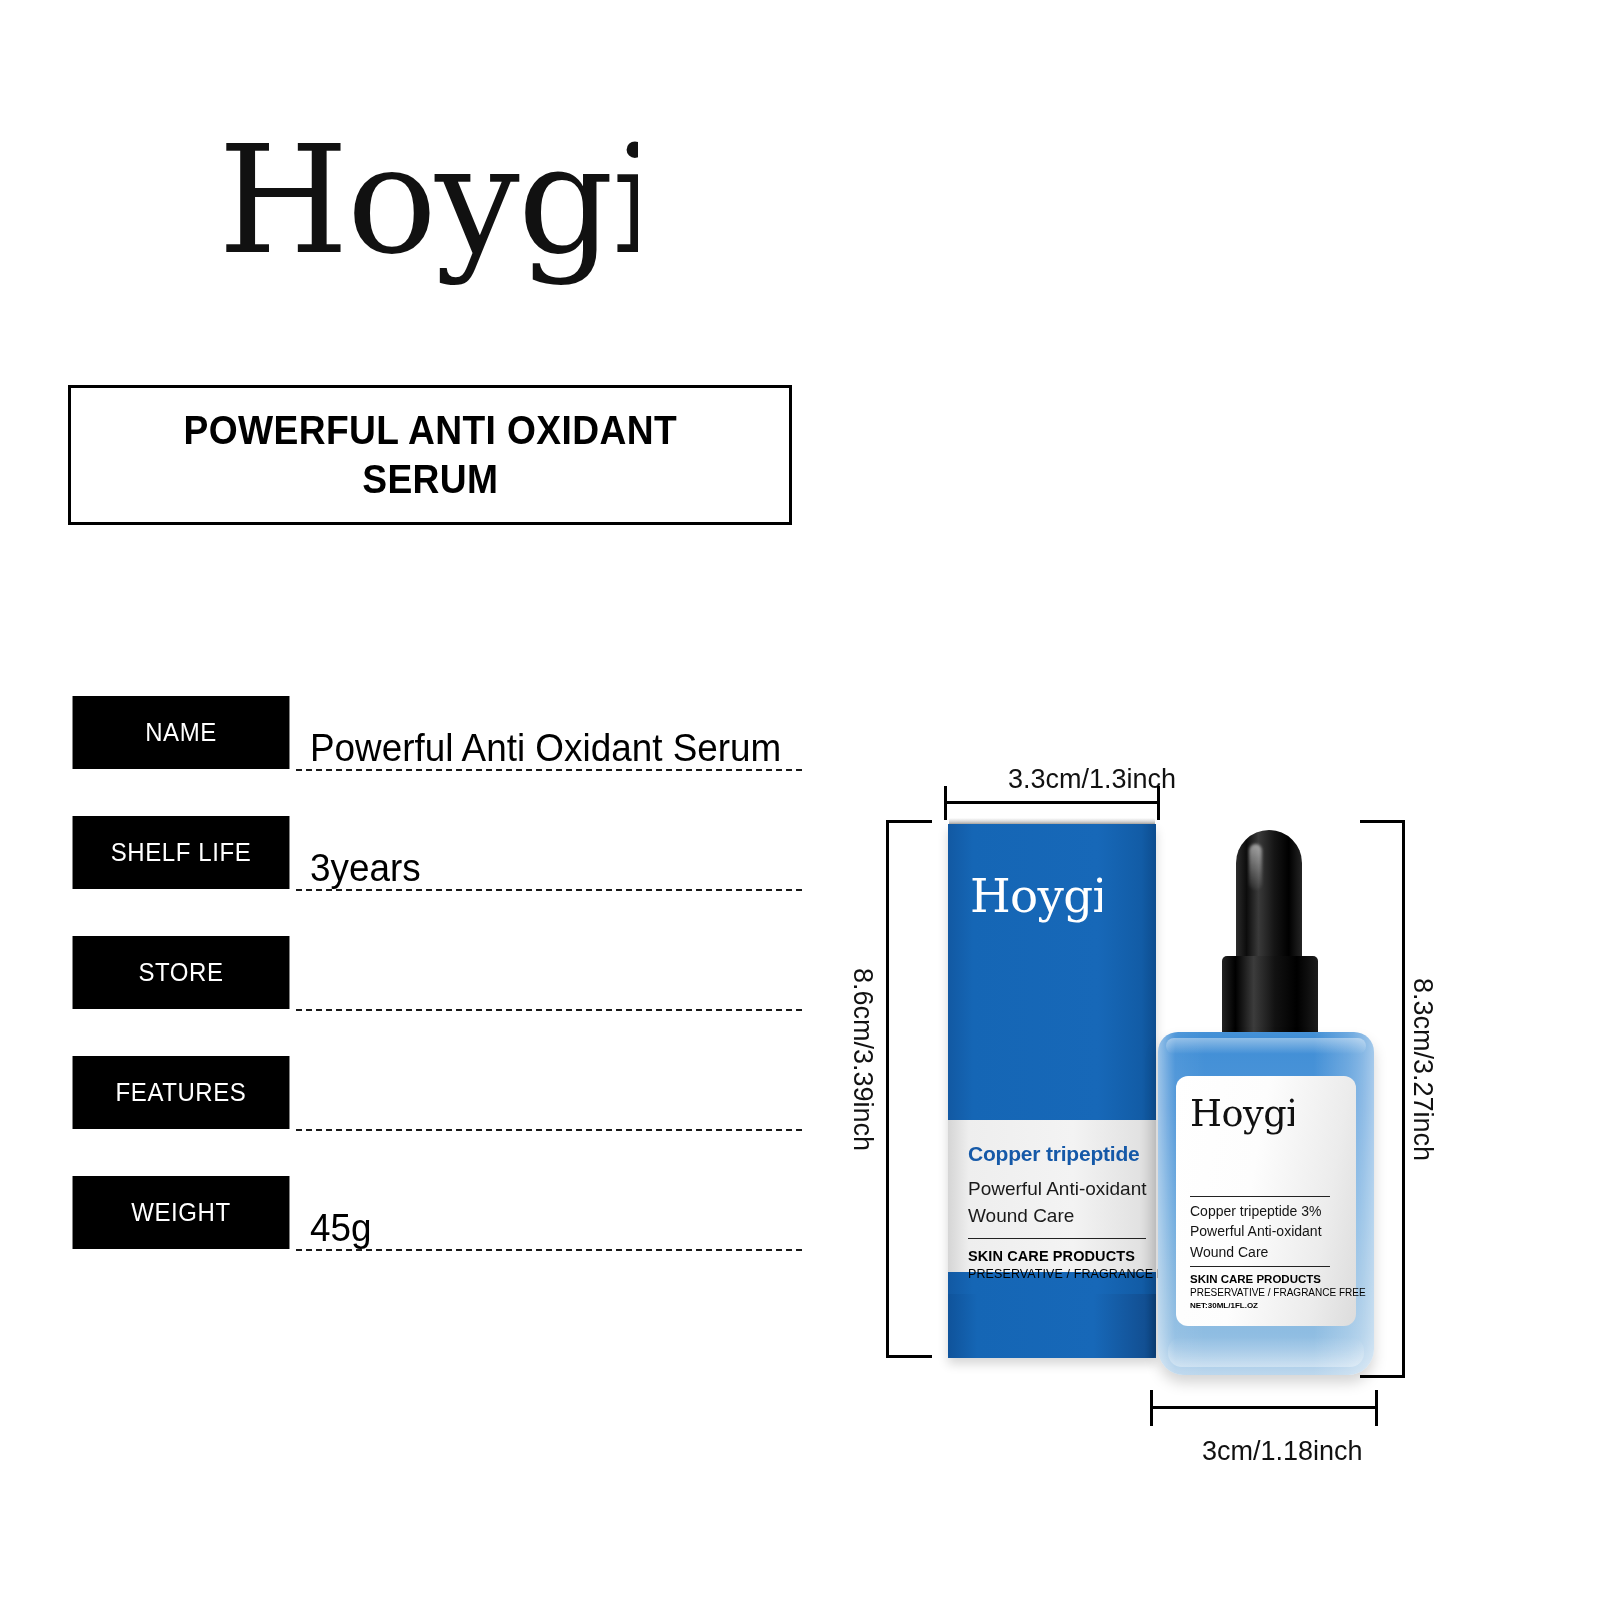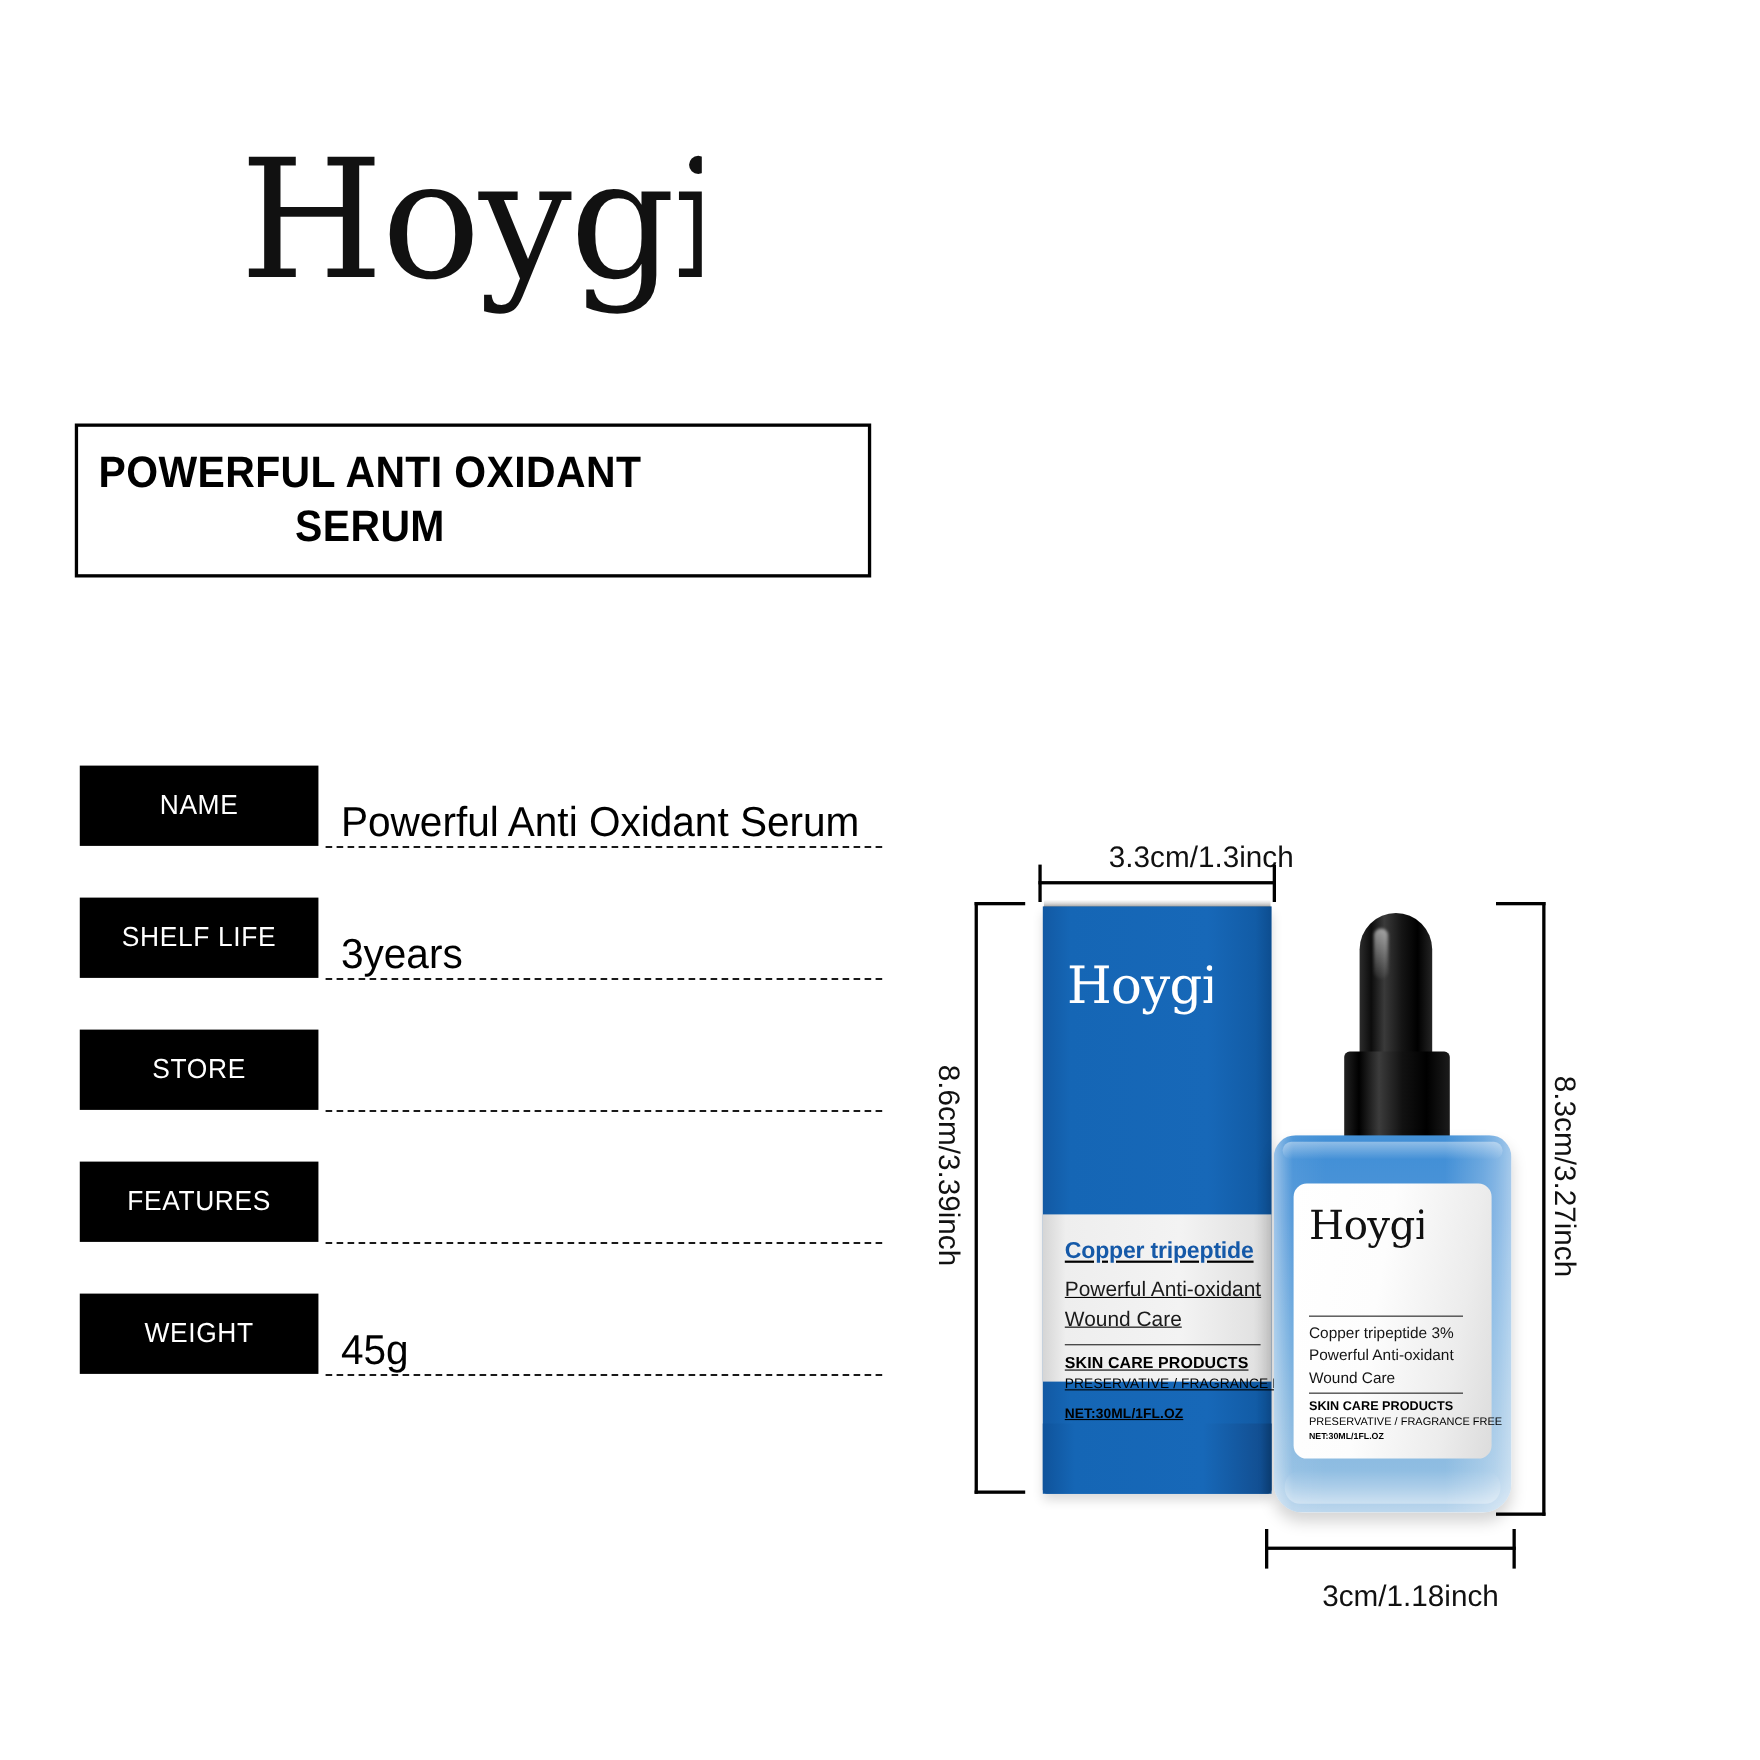--- a/index.html
+++ b/index.html
@@ -36,20 +36,21 @@
   .title-box {
     position: absolute;
     left: 68px;
     top: 385px;
     width: 724px;
     height: 140px;
     border: 3px solid #000000;
     box-sizing: border-box;
     display: flex;
     align-items: center;
+    justify-content: center;
   }
   .title-text {
     font-family: "Liberation Sans", sans-serif;
     font-weight: bold;
     font-size: 40px;
     line-height: 1.22;
     letter-spacing: 0.4px;
     text-align: center;
     transform: scaleX(0.93);
     white-space: pre-line;
@@ -155,26 +156,25 @@
     left: 22px;
     top: 44px;
     width: 132px;
     height: 56px;
   }
   .pkg-logo svg { width: 100%; height: 100%; display: block; }
   .pkg-logo .logo-text { fill: #ffffff; font-size: 150px; }
   .pkg-white-panel {
     position: absolute;
     left: 0; right: 0;
-    top: 280px;
+    top: 296px;
     height: 152px;
     background: linear-gradient(90deg,#d5d5d5 0%, #eeeeee 10%, #f3f3f3 60%, #e2e2e2 92%, #c9c9c9 100%);
     padding: 22px 20px 0 20px;
     box-sizing: border-box;
-    text-decoration: underline;
   }
   .pkg-h1 {
     color: #1559a8;
     font-weight: bold;
     font-size: 21px;
     letter-spacing: -0.2px;
     white-space: nowrap;
   }
   .pkg-h2 {
     color: #1a1a1a;

